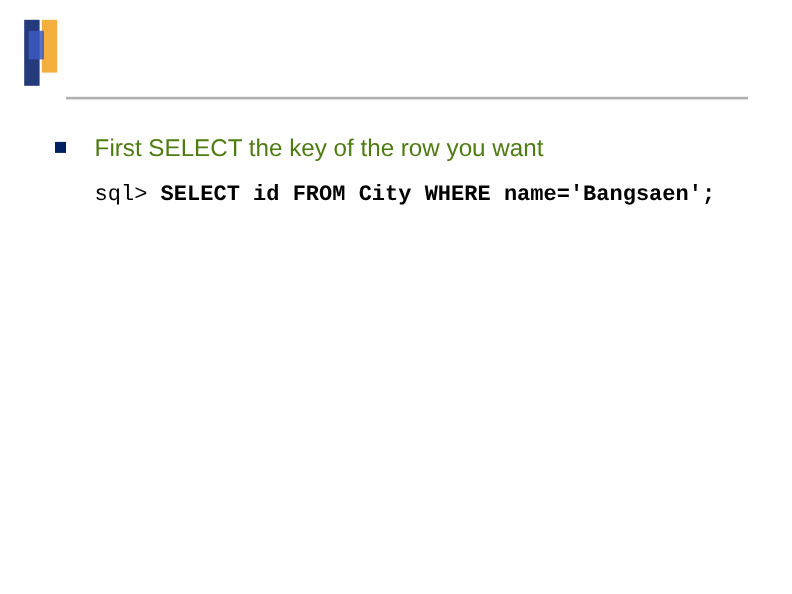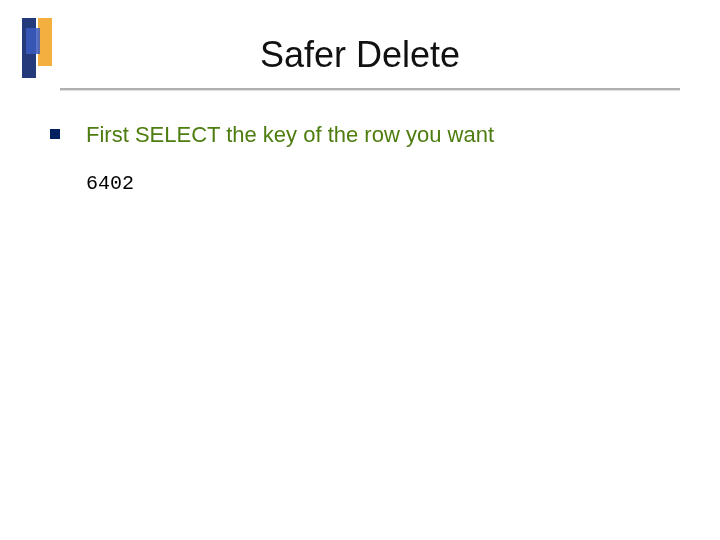--- a/index.html
+++ b/index.html
@@ -121,33 +121,30 @@
 <body>
 
 <div class="slide">
 
   <div class="deco">
     <div class="bar-blue-thick"></div>
     <div class="bar-orange"></div>
     <div class="bar-blue-short"></div>
   </div>
 
-  <div class="title-wrap">
-    <div class="title">Safer Delete</div>
-  </div>
 
   <div class="rule"></div>
 
   <div class="body">
 
     <div class="bullet-row">
       <div class="bullet-mark"></div>
       <div class="bullet-text">First SELECT the key of the row you want</div>
     </div>
+    <div class="code-block"><span>sql&gt;</span><span class="bold"> SELECT id FROM City WHERE name='Bangsaen';</span></div>
     <div class="spacer-sm"></div>
-    <div class="code-block">6402</div>
 
     <div class="spacer-md"></div>
 
 
   </div>
 
 </div>
 
 </body></html>

